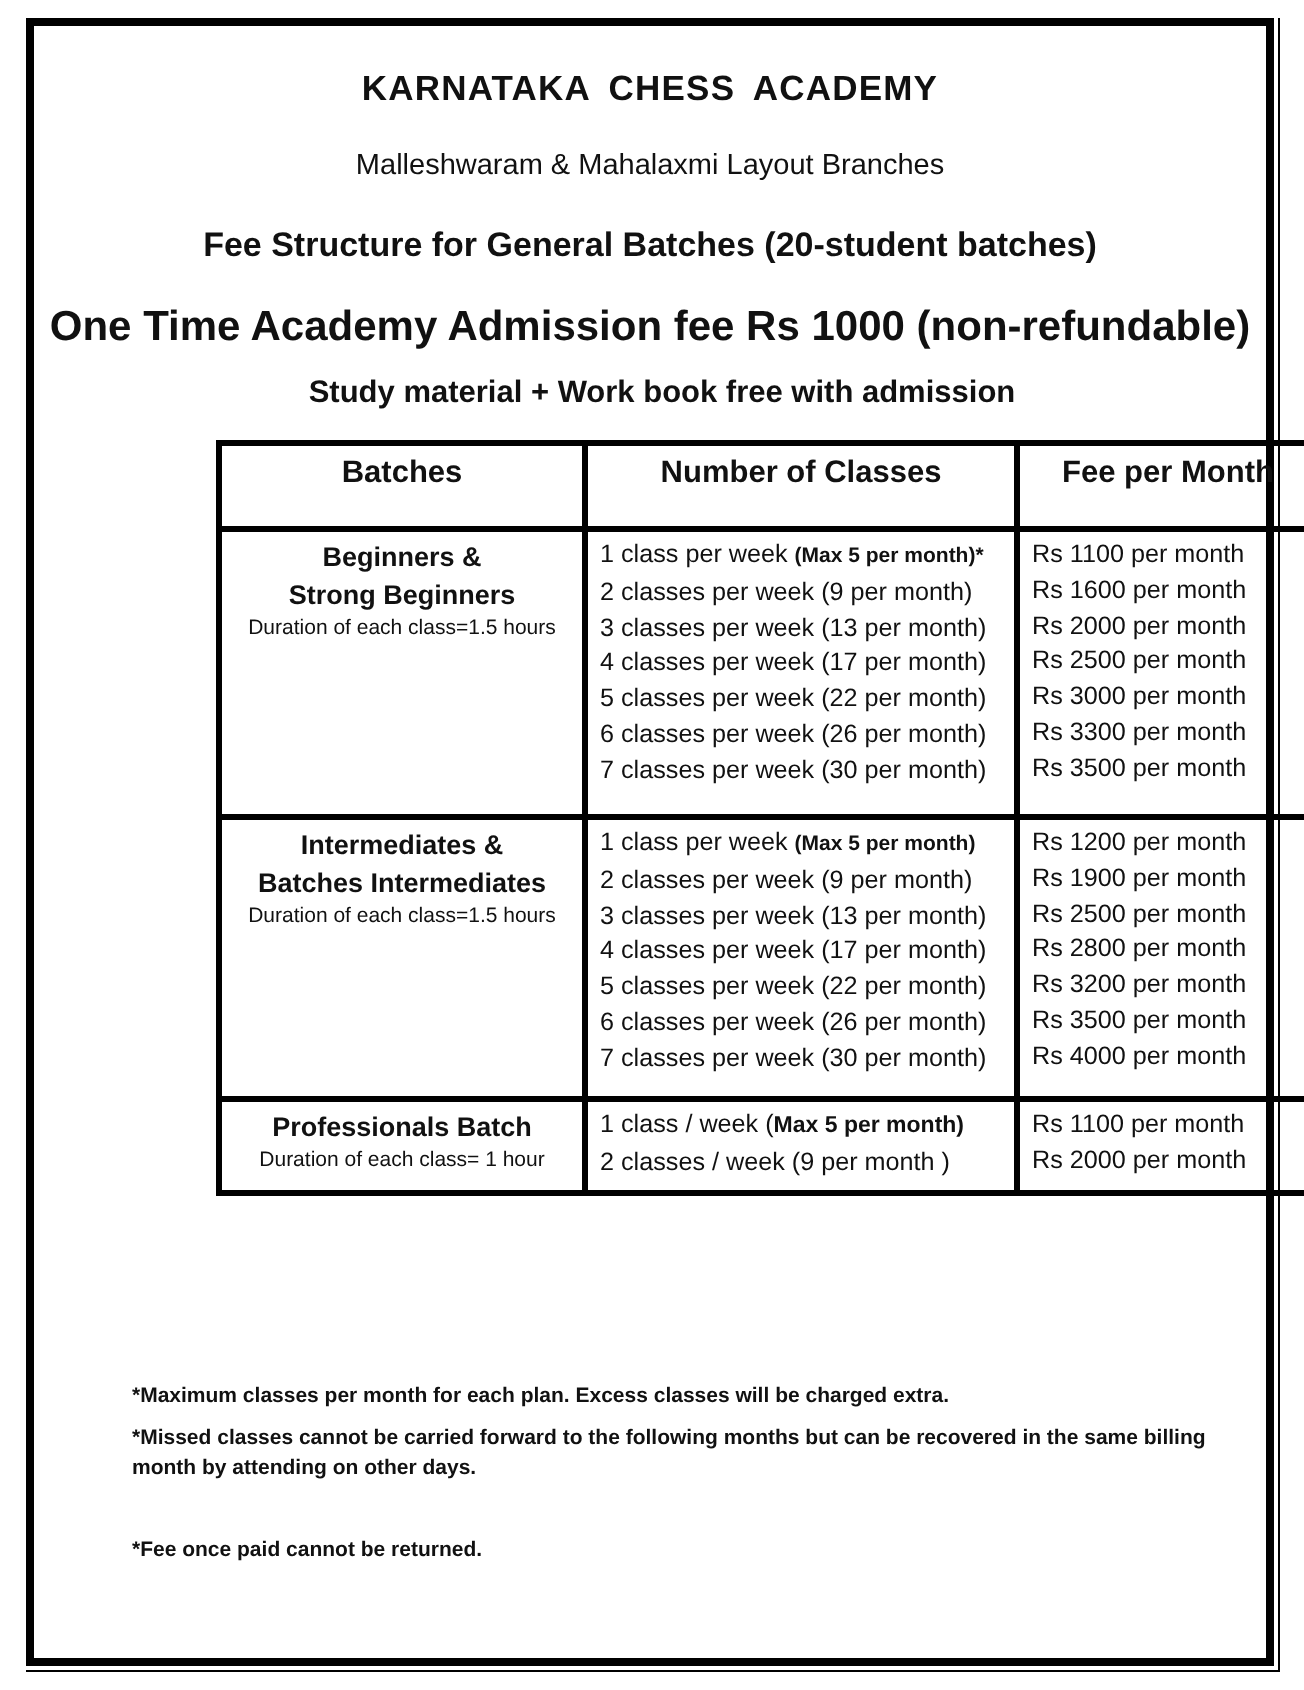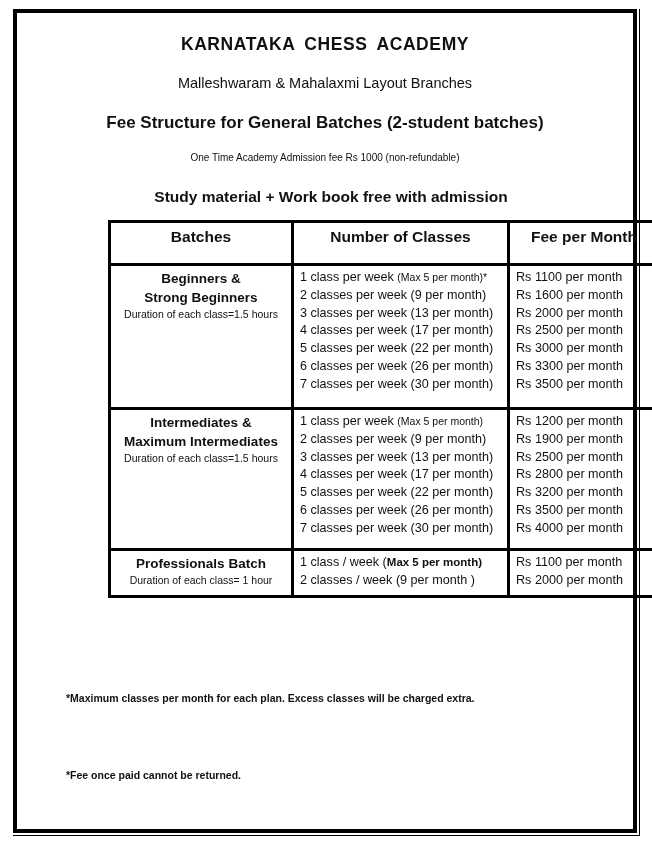--- a/index.html
+++ b/index.html
@@ -16,21 +16,21 @@
       position: absolute; left: 13px; top: 9px; width: 624px; height: 824px;
       border: 4px solid #000;
     }
     .heading {
       position: absolute; left: 17px; width: 616px; text-align: center; color: #111;
       white-space: nowrap;
     }
     .h-title { top: 34px; font-size: 17.5px; font-weight: bold; letter-spacing: 0.6px; word-spacing: 4px; }
     .h-branches { top: 75px; font-size: 14.5px; font-weight: normal; }
     .h-fee { top: 113px; font-size: 17px; font-weight: bold; }
-    .h-admission { top: 152px; font-size: 10px; font-weight: normal; }
+    .h-admission { top: 152px; font-size: 21px; font-weight: bold; }
     .h-study { top: 188px; font-size: 15.5px; font-weight: bold; padding-left: 12px; }
 
     table.fees {
       position: absolute; left: 64px; top: 220px; width: 550px;
       border-collapse: collapse; table-layout: fixed; margin-left: 44px;
     }
     table.fees td, table.fees th {
       border: 3px solid #000; vertical-align: top;
     }
     table.fees th {
@@ -38,21 +38,21 @@
       padding-top: 5px; color: #111;
     }
     .col-batch { width: 183px; }
     .col-classes { width: 216px; }
     .col-fee { width: 151px; }
     .batch-cell { text-align: center; padding-top: 3px; }
     .batch-name { display: block; font-size: 13.5px; font-weight: bold; line-height: 19px; }
     .batch-dur { display: block; font-size: 10.5px; line-height: 15px; }
     .lines-cell { padding: 3px 4px 0 6px; font-size: 12.6px; line-height: 17.8px; white-space: nowrap; }
     .line { display: block; }
-    .line .note { font-weight: normal; font-size: 10.5px; }
+    .line .note { font-weight: bold; font-size: 10.5px; }
     .line .note-lg { font-weight: bold; font-size: 11.5px; }
     .row-beg td { height: 144px; }
     .row-int td { height: 141px; }
     .row-adv td { height: 44px; }
     .row-pro td { height: 47px; }
     .adv-classes { padding-left: 9px; }
 
     .footnote {
       position: absolute; left: 66px; width: 540px; font-size: 10.5px; font-weight: bold;
       line-height: 15px; color: #111;
@@ -64,21 +64,21 @@
   </style>
 </head>
 <body>
 
 <div class="page">
   <div class="frame-outer"></div>
   <div class="frame"></div>
 
   <div class="heading h-title">KARNATAKA  CHESS  ACADEMY</div>
   <div class="heading h-branches">Malleshwaram &amp; Mahalaxmi Layout Branches</div>
-  <div class="heading h-fee">Fee Structure for General Batches (2-student batches)</div>
+  <div class="heading h-fee">Fee Structure for General Batches (20-student batches)</div>
   <div class="heading h-admission">One Time Academy Admission fee Rs 1000 (non-refundable)</div>
   <div class="heading h-study">Study material + Work book free with admission</div>
 
   <table class="fees">
     <colgroup>
       <col class="col-batch">
         <col class="col-classes">
         <col class="col-fee">
     </colgroup>
     <thead>
@@ -112,21 +112,21 @@
           <span class="line">Rs 2500 per month</span>
           <span class="line">Rs 3000 per month</span>
           <span class="line">Rs 3300 per month</span>
           <span class="line">Rs 3500 per month</span>
         </td>
       </tr>
 
       <tr class="row-int">
         <td class="batch-cell">
           <span class="batch-name">Intermediates &amp;</span>
-          <span class="batch-name">Maximum Intermediates</span>
+          <span class="batch-name">Batches Intermediates</span>
           <span class="batch-dur">Duration of each class=1.5 hours</span>
         </td>
         <td class="lines-cell">
           <span class="line"><span>1 class per week </span><span class="note">(Max 5 per month)</span></span>
           <span class="line">2 classes per week (9 per month)</span>
           <span class="line">3 classes per week (13 per month)</span>
           <span class="line">4 classes per week (17 per month)</span>
           <span class="line">5 classes per week (22 per month)</span>
           <span class="line">6 classes per week (26 per month)</span>
           <span class="line">7 classes per week (30 per month)</span>
@@ -154,14 +154,15 @@
         </td>
         <td class="lines-cell">
           <span class="line">Rs 1100 per month</span>
           <span class="line">Rs 2000 per month</span>
         </td>
       </tr>
     </tbody>
   </table>
 
   <div class="footnote fn1">*Maximum classes per month for each plan. Excess classes will be charged extra.</div>
+  <div class="footnote fn2">*Missed classes cannot be carried forward to the following months but can be recovered in the same billing month by attending on other days.</div>
   <div class="footnote fn3">*Fee once paid cannot be returned.</div>
 </div>
 
 </body></html>

